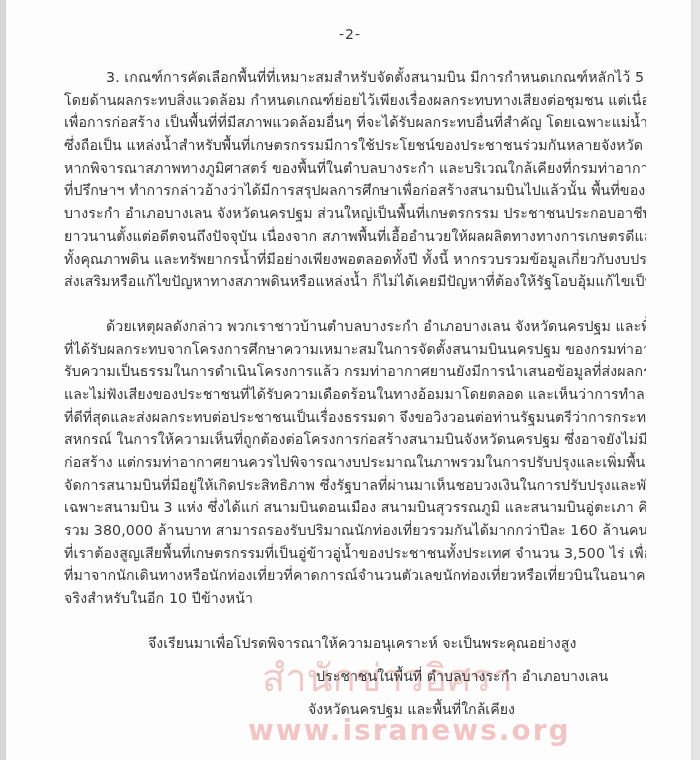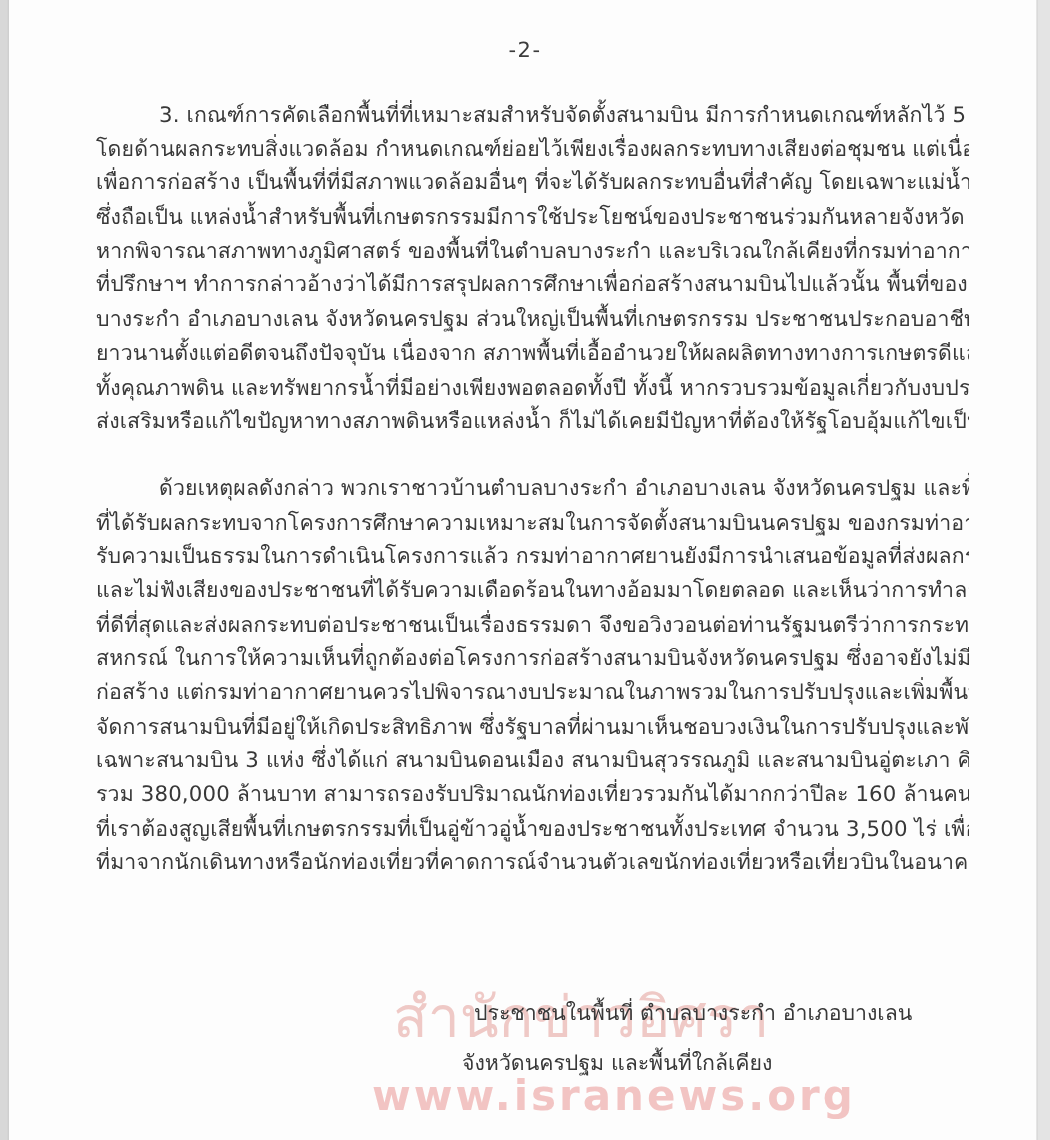--- a/index.html
+++ b/index.html
@@ -102,23 +102,25 @@
       <div class="line">รับความเป็นธรรมในการดำเนินโครงการแล้ว กรมท่าอากาศยานยังมีการนำเสนอข้อมูลที่ส่งผลกระทบต่อสภาพจิตใจ</div>
       <div class="line">และไม่ฟังเสียงของประชาชนที่ได้รับความเดือดร้อนในทางอ้อมมาโดยตลอด และเห็นว่าการทำลายพื้นที่เกษตรกรรม</div>
       <div class="line">ที่ดีที่สุดและส่งผลกระทบต่อประชาชนเป็นเรื่องธรรมดา จึงขอวิงวอนต่อท่านรัฐมนตรีว่าการกระทรวงเกษตรและ</div>
       <div class="line">สหกรณ์ ในการให้ความเห็นที่ถูกต้องต่อโครงการก่อสร้างสนามบินจังหวัดนครปฐม ซึ่งอาจยังไม่มีความจำเป็นต้อง</div>
       <div class="line">ก่อสร้าง แต่กรมท่าอากาศยานควรไปพิจารณางบประมาณในภาพรวมในการปรับปรุงและเพิ่มพื้นที่ในการบริหาร</div>
       <div class="line">จัดการสนามบินที่มีอยู่ให้เกิดประสิทธิภาพ ซึ่งรัฐบาลที่ผ่านมาเห็นชอบวงเงินในการปรับปรุงและพัฒนาสนามบิน</div>
       <div class="line">เฉพาะสนามบิน 3 แห่ง ซึ่งได้แก่ สนามบินดอนเมือง สนามบินสุวรรณภูมิ และสนามบินอู่ตะเภา คิดเป็นเงิน</div>
       <div class="line">รวม 380,000 ล้านบาท สามารถรองรับปริมาณนักท่องเที่ยวรวมกันได้มากกว่าปีละ 160 ล้านคน /ปี  จึงจำเป็นหรือ</div>
       <div class="line">ที่เราต้องสูญเสียพื้นที่เกษตรกรรมที่เป็นอู่ข้าวอู่น้ำของประชาชนทั้งประเทศ จำนวน 3,500 ไร่ เพื่อแลกกับรายได้</div>
       <div class="line">ที่มาจากนักเดินทางหรือนักท่องเที่ยวที่คาดการณ์จำนวนตัวเลขนักท่องเที่ยวหรือเที่ยวบินในอนาคตไว้สูงเกิน</div>
+      <div class="line">จริงสำหรับในอีก 10 ปีข้างหน้า</div>
     </div>
 
   </div>
 
   <div class="wm-name">สำนักข่าวอิศรา</div>
   <div class="wm-url">www.isranews.org</div>
 
+  <div class="closing-line fg">จึงเรียนมาเพื่อโปรดพิจารณาให้ความอนุเคราะห์  จะเป็นพระคุณอย่างสูง</div>
   <div class="sig-line-1 fg">ประชาชนในพื้นที่ ตำบลบางระกำ อำเภอบางเลน</div>
   <div class="sig-line-2 fg">จังหวัดนครปฐม และพื้นที่ใกล้เคียง</div>
 
 </div>
 
 </body></html>

